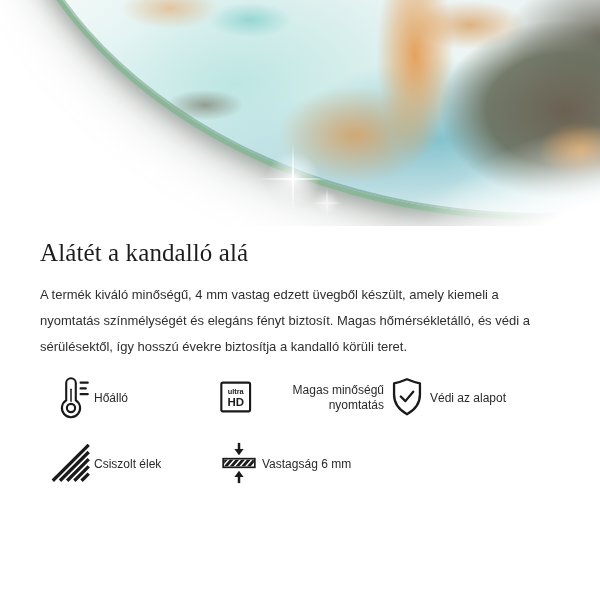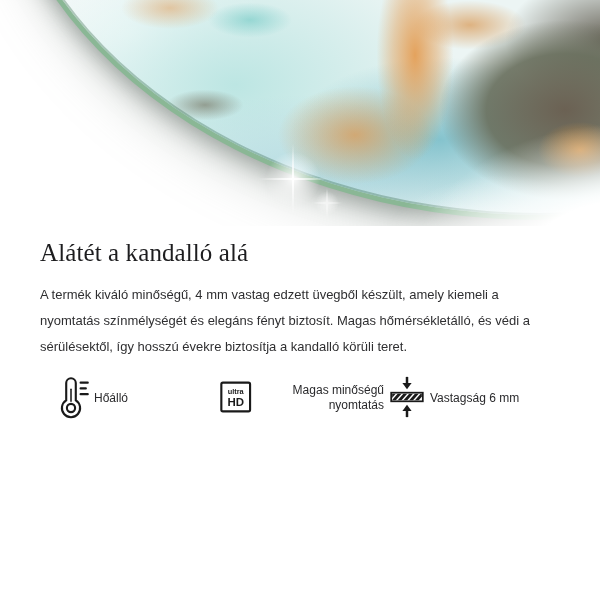--- a/index.html
+++ b/index.html
@@ -151,22 +151,43 @@
 
     <div class="feature">
       <svg viewBox="0 0 48 48" aria-hidden="true">
         <rect class="icon-stroke" x="6.5" y="6.5" width="35" height="35" rx="2" stroke-width="2.6"></rect>
         <text x="24" y="20.5" text-anchor="middle" font-size="9" font-weight="bold" font-family="Liberation Sans, sans-serif" fill="#1a1a1a">ultra</text>
         <text x="24" y="35" text-anchor="middle" font-size="14" font-weight="bold" font-family="Liberation Sans, sans-serif" fill="#1a1a1a">HD</text>
       </svg>
       <div class="feature-label">Magas minőségű nyomtatás</div>
     </div>
 
-
-
+    <div class="feature">
+      <svg viewBox="0 0 48 48" aria-hidden="true">
+        <g class="icon-stroke" stroke-width="2.4" stroke-linecap="round" stroke-linejoin="round">
+          <path d="M24 5.5 C28 7.2 33 8.8 37.5 9.8 V21.5 C37.5 31.5 31.8 37.8 24 42 C16.2 37.8 10.5 31.5 10.5 21.5 V9.8 C15 8.8 20 7.2 24 5.5 Z"></path>
+          <path d="M17.5 23.5 L22.3 28.3 L30.5 18.5"></path>
+        </g>
+      </svg>
+      <div class="feature-label">Védi az alapot</div>
+    </div>
+
+
+    <div class="feature">
+      <svg viewBox="0 0 48 48" aria-hidden="true">
+        <g stroke="#1a1a1a" stroke-width="3.4">
+          <line x1="5" y1="42.5" x2="42.5" y2="5"></line>
+          <line x1="12.5" y1="42.5" x2="42.5" y2="12.5"></line>
+          <line x1="20" y1="42.5" x2="42.5" y2="20"></line>
+          <line x1="27.5" y1="42.5" x2="42.5" y2="27.5"></line>
+          <line x1="35" y1="42.5" x2="42.5" y2="35"></line>
+        </g>
+      </svg>
+      <div class="feature-label">Csiszolt élek</div>
+    </div>
 
     <div class="feature">
       <svg viewBox="0 0 48 48" aria-hidden="true">
         <defs>
           <clipPath id="tclip">
               <rect x="8.5" y="20.5" width="31" height="7"></rect>
             </clipPath>
         </defs>
         <g stroke="#1a1a1a">
           <line x1="24" y1="3" x2="24" y2="10.5" stroke-width="2.6"></line>

